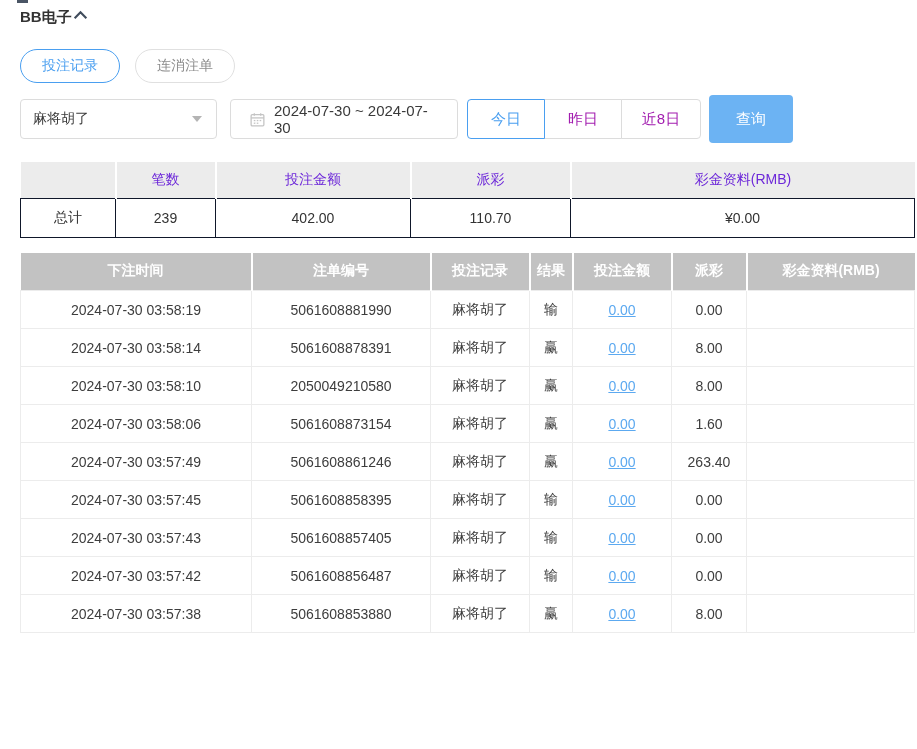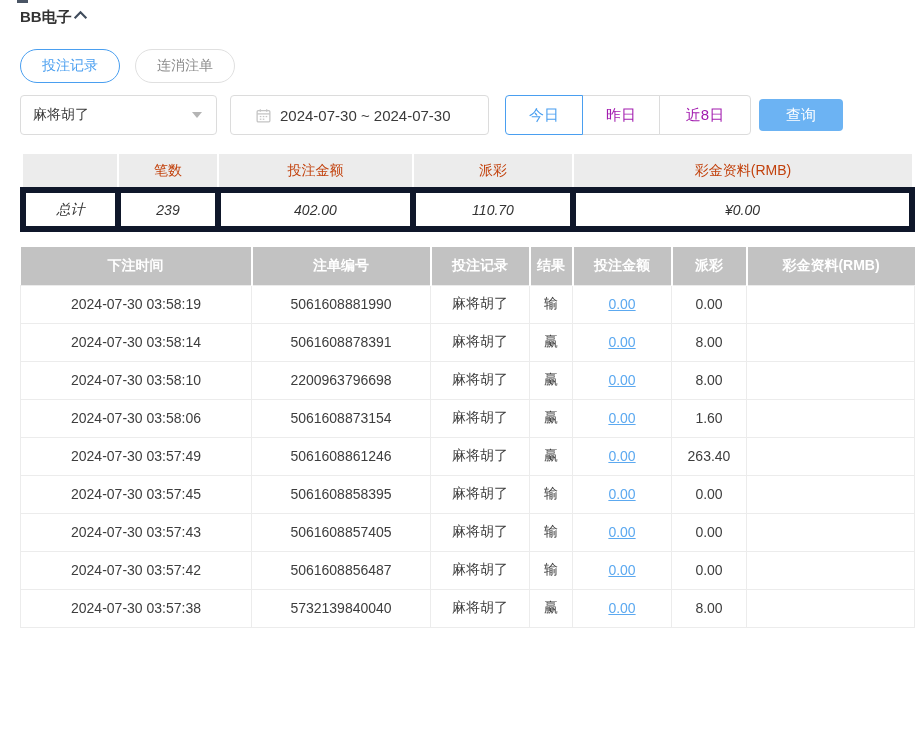--- a/index.html
+++ b/index.html
@@ -19,40 +19,40 @@
     border: 1px solid #e0e0e0; border-radius: 17px; color: #8c8c8c; background: #fff; cursor: pointer; }
   .tab.active { border-color: #4a9ff0; color: #4a9ff0; }
 
   
   .toolbar { display: flex; margin-top: 12px; align-items: center; }
   .select-box { width: 197px; height: 40px; border: 1px solid #dcdcdc; border-radius: 4px;
     display: flex; align-items: center; padding: 0 12px; font-size: 14px; color: #3a3a3a; cursor: pointer; }
   .select-box .sel-text { flex: 1; }
   .caret-down { width: 0; height: 0; border-left: 5px solid transparent; border-right: 5px solid transparent;
     border-top: 6px solid #b4b4b4; margin-right: 2px; }
-  .date-box { width: 259px; height: 40px; border: 1px solid #dcdcdc; border-radius: 4px; margin-left: 13px;
-    display: flex; align-items: center; padding: 0 24px; font-size: 15px; color: #3a3a3a; cursor: pointer; }
+  .date-box { width: 228px; height: 40px; border: 1px solid #dcdcdc; border-radius: 4px; margin-left: 13px;
+    display: flex; align-items: center; padding: 0 18px; font-size: 15px; color: #3a3a3a; cursor: pointer; }
   .date-box .cal { margin-right: 8px; display: flex; align-items: center; }
-  .btn-group { display: flex; margin-left: 16px; align-items: center; }
+  .btn-group { display: flex; margin-left: 9px; align-items: center; }
   .range-btn { height: 40px; border: 1px solid #dcdcdc; background: #fff; color: #a21caf;
     font-size: 15px; cursor: pointer; font-family: inherit; }
   .range-btn.b1 { width: 78px; border-radius: 4px 0 0 4px; }
   .range-btn.b2 { width: 78px; margin-left: -1px; }
-  .range-btn.b3 { width: 92px; margin-left: -1px; border-radius: 0 4px 4px 0; }
+  .range-btn.b3 { width: 80px; margin-left: -1px; border-radius: 0 4px 4px 0; }
   .range-btn.active { border-color: #4a9ff0; color: #4a9ff0; position: relative; z-index: 1; }
-  .query-btn { width: 84px; height: 32px; margin-left: 8px; background: #6cb3f3; color: #fff;
+  .query-btn { width: 84px; height: 48px; margin-left: 8px; background: #6cb3f3; color: #fff;
     border: none; border-radius: 4px; font-size: 15px; cursor: pointer; font-family: inherit; }
 
   
   table { border-collapse: collapse; table-layout: fixed; width: 895px; font-size: 14px; }
   .summary-table { margin-top: 19px; }
-  .summary-table th { background: #ececec; height: 36px; font-weight: normal; color: #c2410c;
+  .summary-table th { background: #ececec; height: 36px; font-weight: normal; color: #6d28d9;
     border-right: 2px solid #fff; }
   .summary-table th:last-child { border-right: none; }
-  .summary-table td { height: 39px; text-align: center; color: #333; border: 6px solid #0f172a; font-style: italic; }
+  .summary-table td { height: 39px; text-align: center; color: #333; border: 1px solid #0f172a; }
 
   .records-table { margin-top: 15px; }
   .records-table th { background: #c2c2c2; color: #fff; height: 38px; font-weight: bold;
     border-right: 2px solid #fff; }
   .records-table th:last-child { border-right: none; }
   .records-table td { height: 38px; text-align: center; color: #3d3d3d; border: 1px solid #ececec; }
   .records-table a { color: #5ca9f0; text-decoration: underline; cursor: pointer; }
 </style>
 </head>
 <body>
@@ -172,21 +172,21 @@
       <td>2024-07-30 03:58:14</td>
       <td>5061608878391</td>
       <td>麻将胡了</td>
       <td>赢</td>
       <td><a>0.00</a></td>
       <td>8.00</td>
       <td></td>
     </tr>
         <tr>
       <td>2024-07-30 03:58:10</td>
-      <td>2200963796698</td>
+      <td>2050049210580</td>
       <td>麻将胡了</td>
       <td>赢</td>
       <td><a>0.00</a></td>
       <td>8.00</td>
       <td></td>
     </tr>
         <tr>
       <td>2024-07-30 03:58:06</td>
       <td>5061608873154</td>
       <td>麻将胡了</td>
@@ -226,21 +226,21 @@
       <td>2024-07-30 03:57:42</td>
       <td>5061608856487</td>
       <td>麻将胡了</td>
       <td>输</td>
       <td><a>0.00</a></td>
       <td>0.00</td>
       <td></td>
     </tr>
         <tr>
       <td>2024-07-30 03:57:38</td>
-      <td>5732139840040</td>
+      <td>5061608853880</td>
       <td>麻将胡了</td>
       <td>赢</td>
       <td><a>0.00</a></td>
       <td>8.00</td>
       <td></td>
     </tr>
       </tbody>
   </table>
 
 </div>

